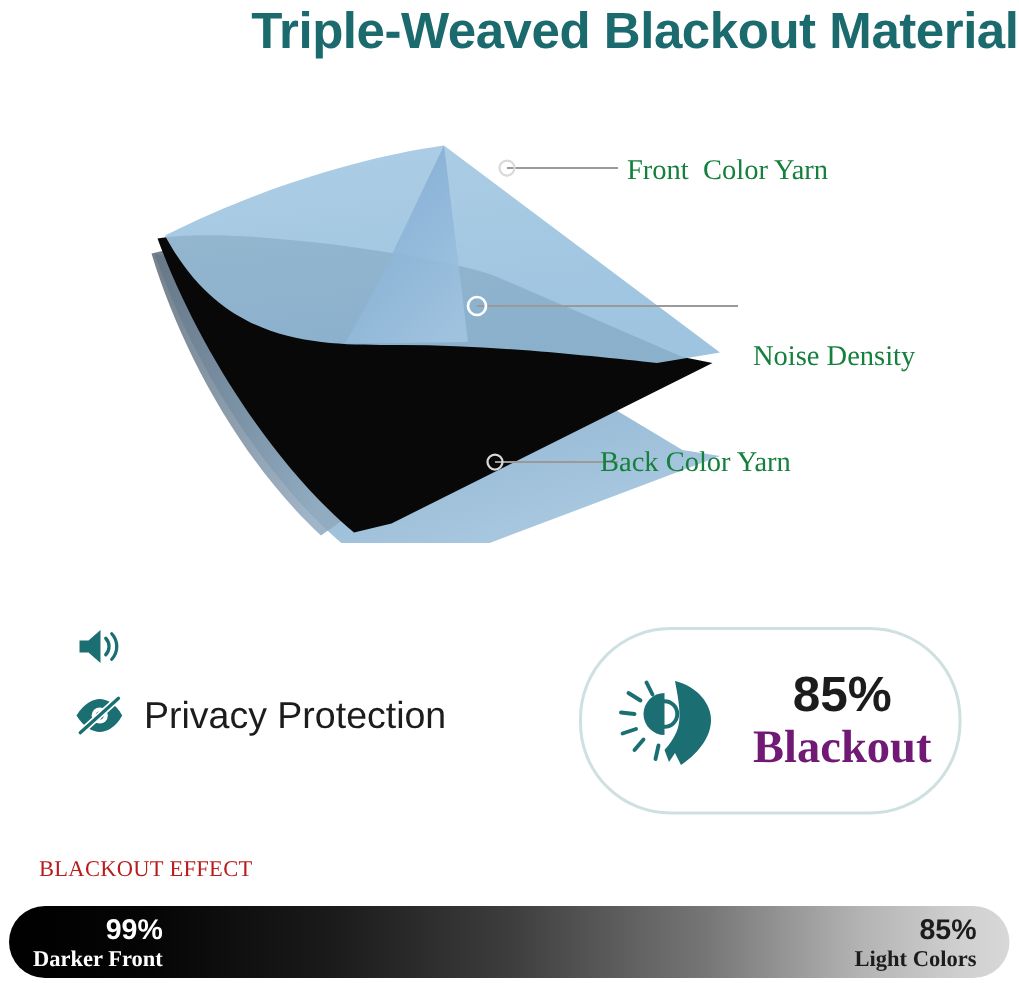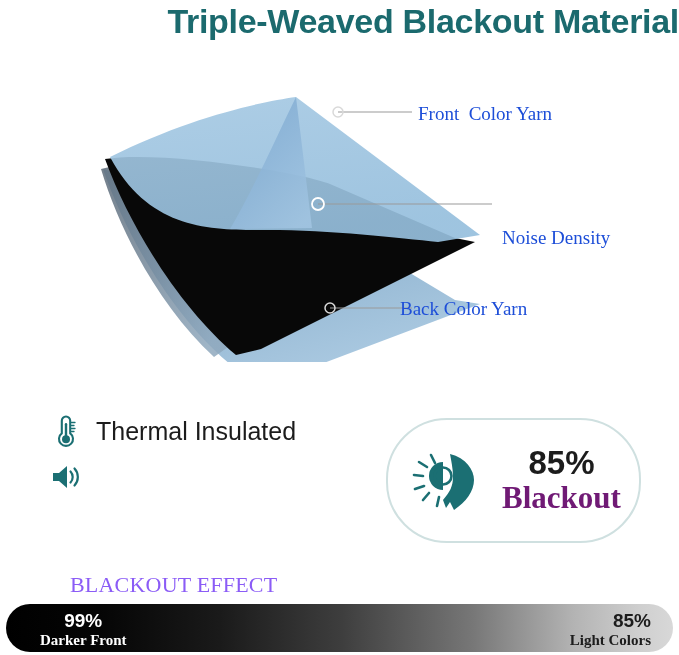--- a/index.html
+++ b/index.html
@@ -38,21 +38,21 @@
     top: 72px;
     width: 679px;
     height: 290px;
   }
   .diagram svg { display: block; }
 
   .lbl {
     position: absolute;
     font-family: "Liberation Serif", serif;
     font-size: 19px;
-    color: #1d4ed8;
+    color: #15803d;
     line-height: 1.22;
     white-space: pre;
   }
   .lbl-front { left: 418px; top: 102px; }
   .lbl-mid   { left: 502px; top: 180px; }
   .lbl-back  { left: 400px; top: 297px; }
 
   
   .features {
     position: absolute;
@@ -123,25 +123,24 @@
     color: #701a75;
     line-height: 1.1;
   }
 
   
   .effect-caption {
     position: absolute;
     left: 26px;
     top: 572px;
     font-family: "Liberation Serif", serif;
-    font-size: 22px;
-    color: #8b5cf6;
+    font-size: 15px;
+    color: #b91c1c;
     letter-spacing: 0.2px;
     white-space: nowrap;
-    margin-left: 44px;
   }
   .gradient-bar {
     position: absolute;
     left: 6px;
     top: 604px;
     width: 667px;
     height: 48px;
     border-radius: 24px;
     background: linear-gradient(to right,
         #000000 0%,
@@ -149,23 +148,23 @@
         #1a1a1a 32%,
         #3d3d3d 50%,
         #777777 70%,
         #b3b3b3 85%,
         #cfcfcf 95%,
         #d8d8d8 100%);
     overflow: hidden;
   }
   .bar-left {
     position: absolute;
-    left: 34px;
+    left: 16px;
     top: 7px;
-    text-align: center;
+    text-align: right;
   }
   .bar-right {
     position: absolute;
     right: 22px;
     top: 7px;
     text-align: right;
   }
   .bar-pct {
     font-family: "Liberation Sans", sans-serif;
     font-weight: bold;
@@ -232,47 +231,43 @@
 </div>
 
 <div class="lbl lbl-front">Front  Color Yarn</div>
 <div class="lbl lbl-mid">
   <div>Noise Density</div>
 </div>
 <div class="lbl lbl-back">Back Color Yarn</div>
 
 <div class="features">
 
-  <div class="feature-row">
-    <span class="feature-icon">
-      <svg width="26" height="34" viewBox="0 0 26 34" xmlns="http://www.w3.org/2000/svg">
-        <path d="M13 2.5 a4.2 4.2 0 0 1 4.2 4.2 v12.6 a7 7 0 1 1 -8.4 0 V6.7 A4.2 4.2 0 0 1 13 2.5 z" fill="none" stroke="#1b6f73" stroke-width="2.1"></path>
-        <circle cx="13" cy="25.2" r="4" fill="#1b6f73"></circle>
-        <rect x="11.8" y="9" width="2.4" height="13.5" rx="1.2" fill="#1b6f73"></rect>
-        <g stroke="#1b6f73" stroke-width="1.3" stroke-linecap="round">
-          <line x1="18.5" y1="8.5" x2="22" y2="8.5"></line>
-          <line x1="18.5" y1="11.5" x2="21" y2="11.5"></line>
-          <line x1="18.5" y1="14.5" x2="22" y2="14.5"></line>
-          <line x1="18.5" y1="17.5" x2="21" y2="17.5"></line>
-        </g>
-      </svg>
-    </span>
-    <span class="feature-label">Thermal Insulated</span>
-  </div>
 
   <div class="feature-row">
     <span class="feature-icon">
       <svg width="32" height="28" viewBox="0 0 32 28" xmlns="http://www.w3.org/2000/svg">
         <path d="M3 10 h6 L17 3 v22 L9 18 H3 z" fill="#1b6f73"></path>
         <path d="M20.5 8.5 a8 8 0 0 1 0 11" fill="none" stroke="#1b6f73" stroke-width="2.2" stroke-linecap="round"></path>
         <path d="M24.5 5.5 a12.5 12.5 0 0 1 0 17" fill="none" stroke="#1b6f73" stroke-width="2.2" stroke-linecap="round"></path>
       </svg>
     </span>
   </div>
 
+  <div class="feature-row">
+    <span class="feature-icon">
+      <svg width="36" height="28" viewBox="0 0 36 28" xmlns="http://www.w3.org/2000/svg">
+        <path d="M3 14 C8 6 14 3 18.5 3 C23 3 29 6 33.5 14 C29 22 23 25 18.5 25 C14 25 8 22 3 14 z" fill="#1b6f73"></path>
+        <circle cx="18.5" cy="14" r="5.4" fill="#ffffff"></circle>
+        <circle cx="18.5" cy="14" r="2.6" fill="#1b6f73"></circle>
+        <line x1="5.5" y1="25.5" x2="31" y2="2.5" stroke="#ffffff" stroke-width="4.4" stroke-linecap="round"></line>
+        <line x1="5.5" y1="25.5" x2="31" y2="2.5" stroke="#1b6f73" stroke-width="2.2" stroke-linecap="round"></line>
+      </svg>
+    </span>
+    <span class="feature-label">Privacy Protection</span>
+  </div>
 </div>
 
 <div class="badge">
   <span class="badge-icon">
     <svg width="76" height="70" viewBox="0 0 76 70" xmlns="http://www.w3.org/2000/svg">
       <g stroke="#1b6f73" stroke-width="2.6" stroke-linecap="round">
         <line x1="21" y1="9" x2="25" y2="17"></line>
         <line x1="9" y1="16" x2="17" y2="21"></line>
         <line x1="4" y1="29" x2="13" y2="30"></line>
         <line x1="5" y1="43" x2="14" y2="40"></line>

